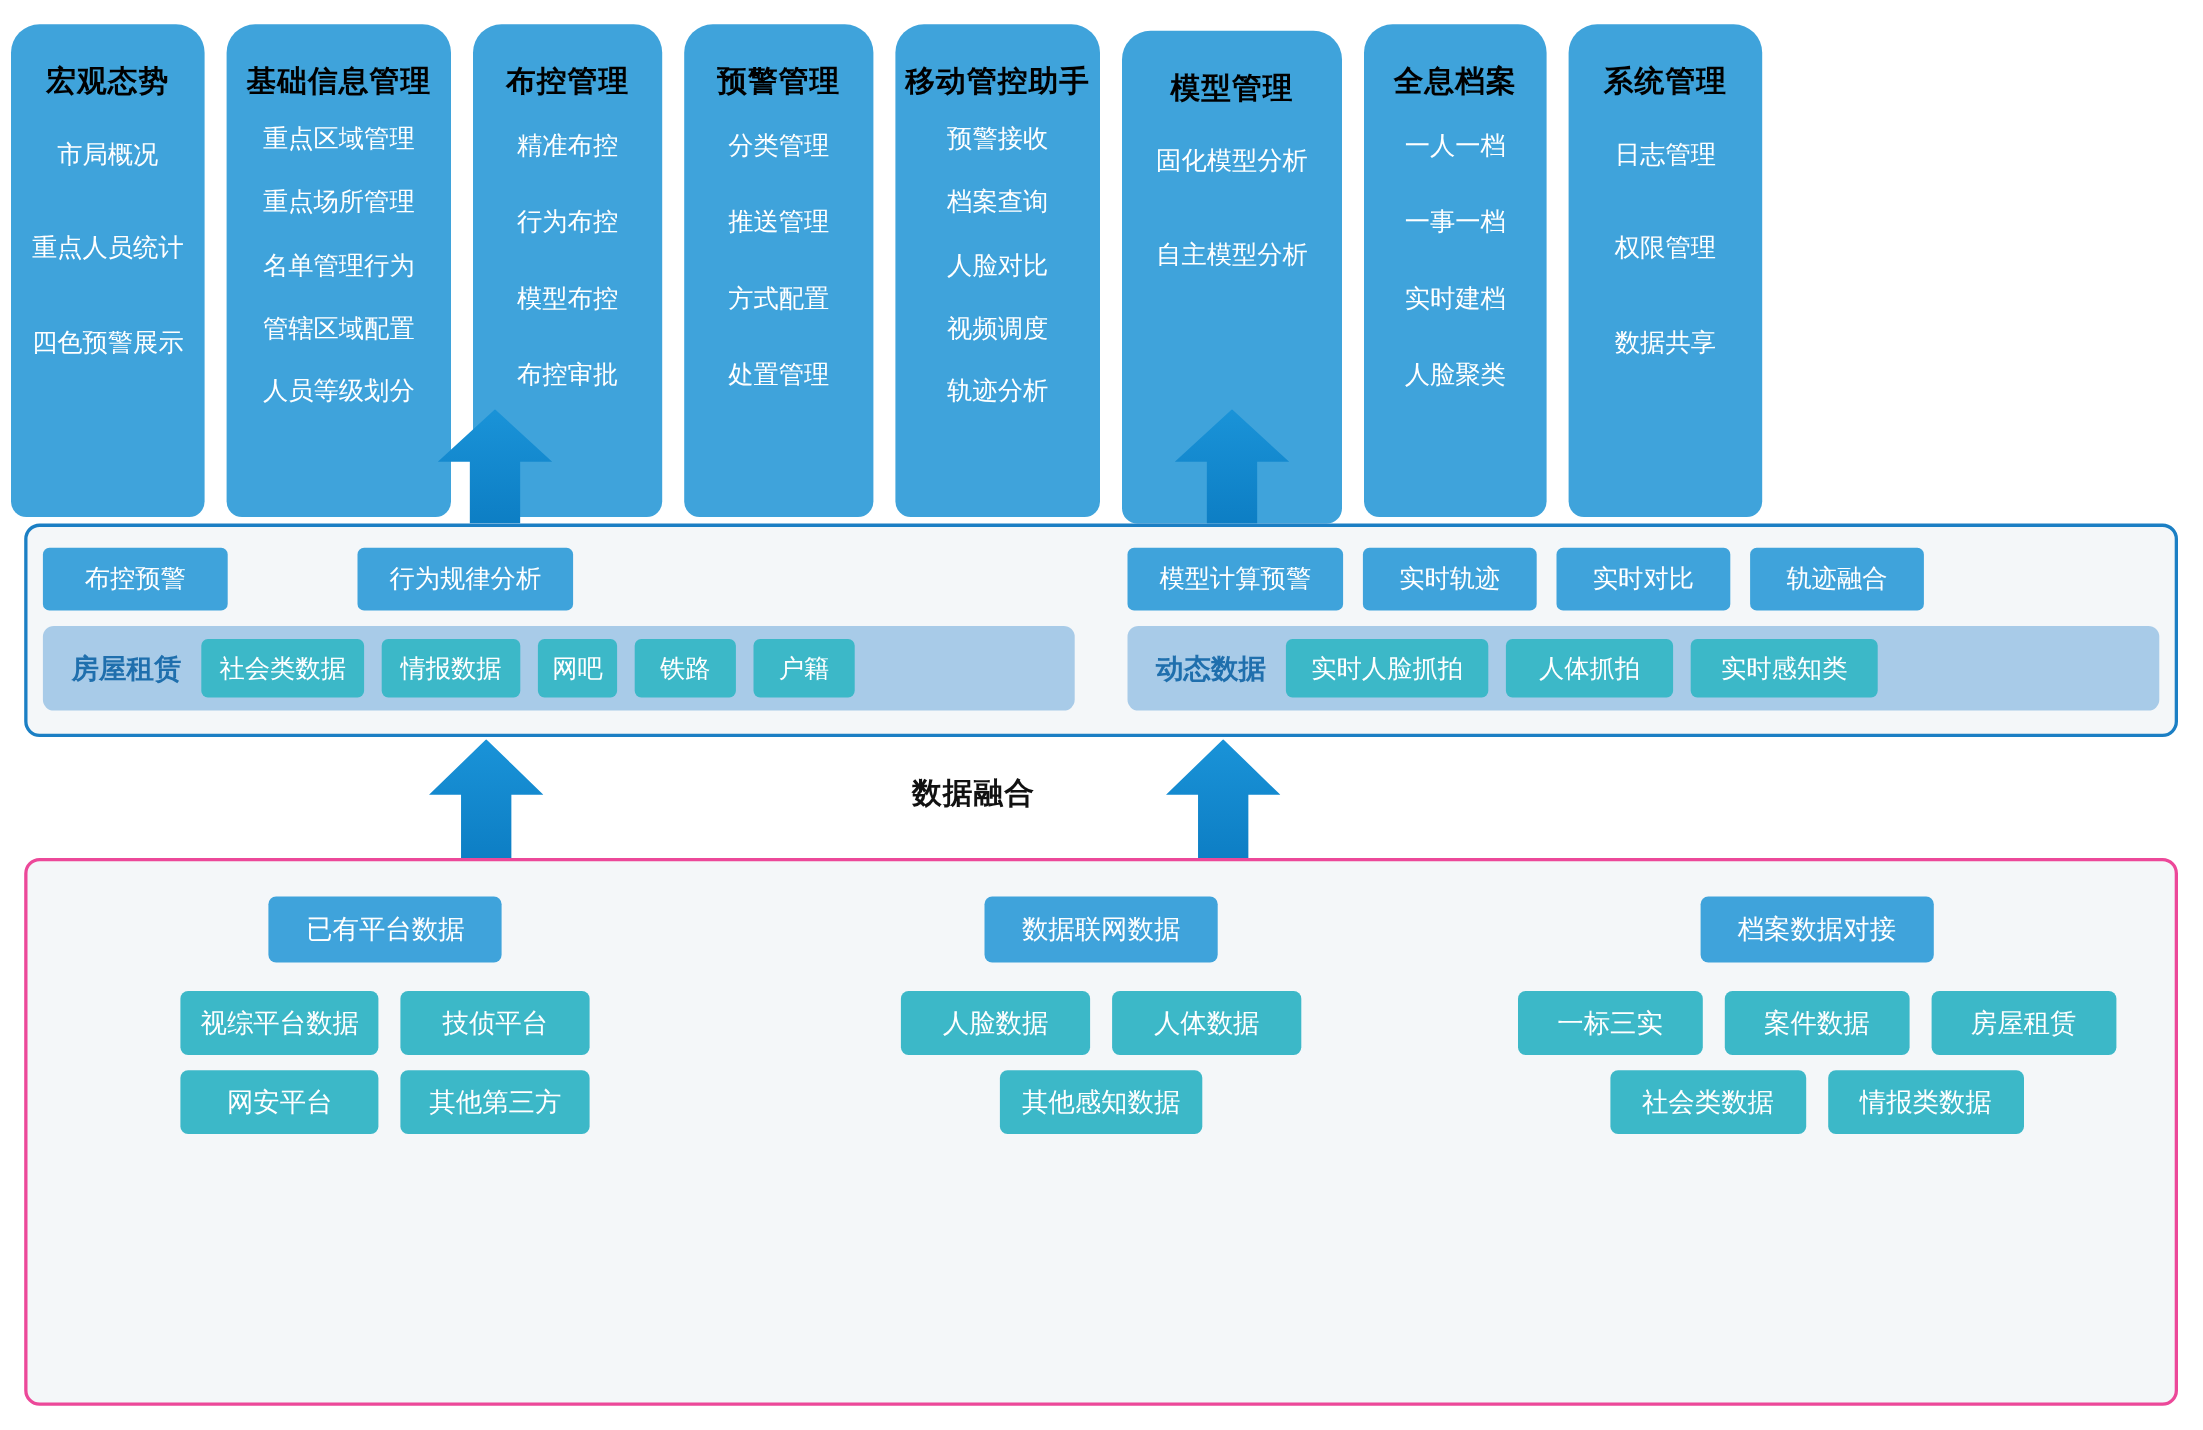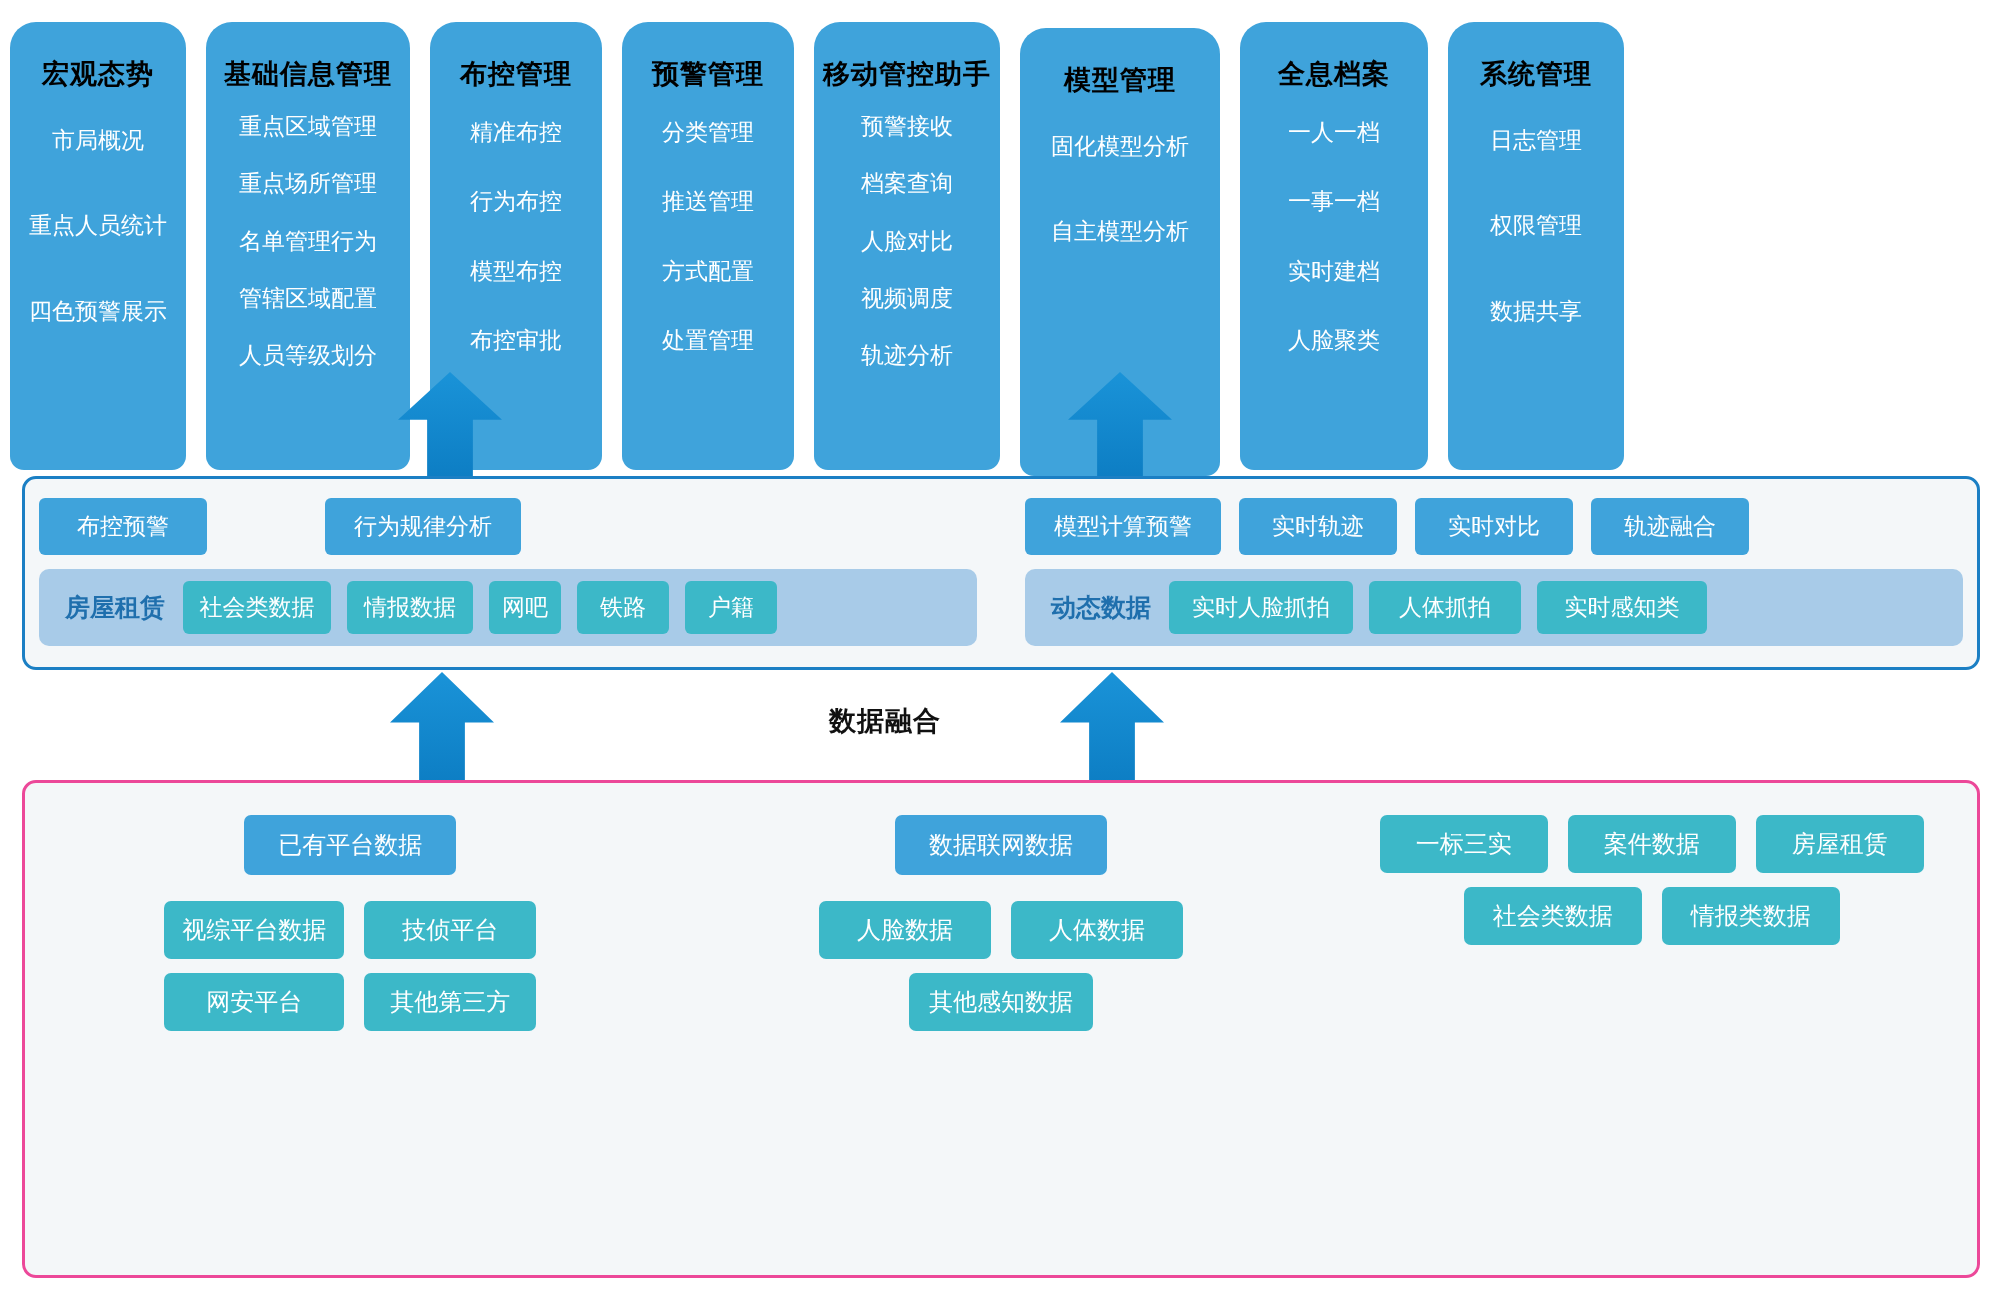--- a/index.html
+++ b/index.html
@@ -167,21 +167,21 @@
         <div class="module-item" style="margin: 16px 0px;">轨迹分析</div>
       </div>
     </div>
     <div class="module-card" style="width: 200px; margin-top: 28px;">
       <div class="module-title">模型管理</div>
       <div class="module-items">
         <div class="module-item" style="margin: 30px 0px;">固化模型分析</div>
         <div class="module-item" style="margin: 30px 0px;">自主模型分析</div>
       </div>
     </div>
-    <div class="module-card" style="width: 188px;">
+    <div class="module-card" style="width: 166px;">
       <div class="module-title">全息档案</div>
       <div class="module-items">
         <div class="module-item" style="margin: 22px 0px;">一人一档</div>
         <div class="module-item" style="margin: 22px 0px;">一事一档</div>
         <div class="module-item" style="margin: 22px 0px;">实时建档</div>
         <div class="module-item" style="margin: 22px 0px;">人脸聚类</div>
       </div>
     </div>
     <div class="module-card" style="width: 176px;">
       <div class="module-title">系统管理</div>
@@ -299,20 +299,21 @@
         <div class="source-row">
           <div class="src-chip" style="width: 172px;">人脸数据</div>
           <div class="src-chip" style="width: 172px;">人体数据</div>
         </div>
         <div class="source-row">
           <div class="src-chip" style="width: 184px;">其他感知数据</div>
         </div>
       </div>
     </div>
     <div class="source-group">
+      <div class="source-head">档案数据对接</div>
       <div class="source-rows">
         <div class="source-row">
           <div class="src-chip" style="width: 168px;">一标三实</div>
           <div class="src-chip" style="width: 168px;">案件数据</div>
           <div class="src-chip" style="width: 168px;">房屋租赁</div>
         </div>
         <div class="source-row">
           <div class="src-chip" style="width: 178px;">社会类数据</div>
           <div class="src-chip" style="width: 178px;">情报类数据</div>
         </div>

